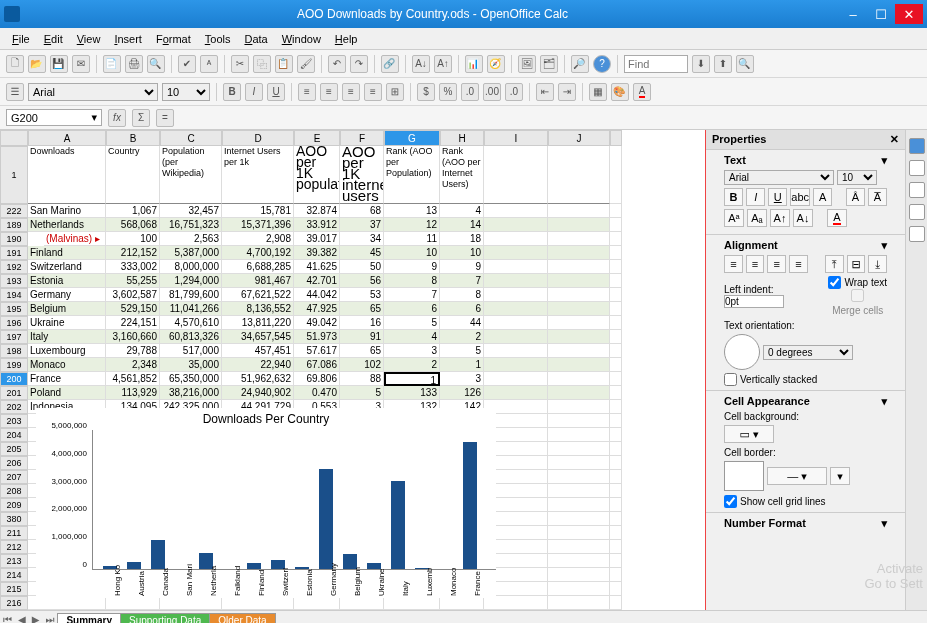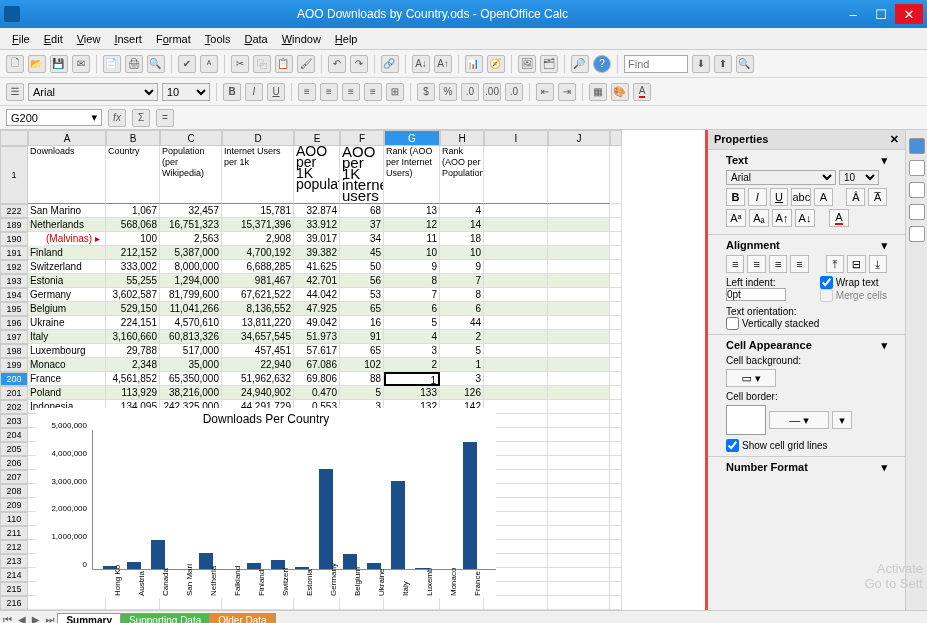--- a/index.html
+++ b/index.html
@@ -37,21 +37,21 @@
 .chart-plot { position: relative; height: 140px; margin-left: 56px; border-left: 1px solid #888; border-bottom: 1px solid #888; }
 .bar { position: absolute; bottom: 0; width: 14px; background: #1a4f8a; }
 .ylabel { position: absolute; left: -56px; width: 50px; text-align: right; font-size: 8px; }
 .xlabel { position: absolute; bottom: -36px; font-size: 8px; transform: rotate(-90deg); transform-origin: left top; }
 .sheet-tabs { height: 18px; background: #f0f0f0; border-top: 1px solid #ccc; display: flex; align-items: center; font-size: 10px; }
 .sheet-tabs .nav { padding: 0 3px; color: #666; }
 .tab { padding: 1px 8px; border: 1px solid #999; border-bottom: none; background: #fff; margin-right: -1px; }
 .tab.t1 { background: #fff; font-weight: bold; }
 .tab.t2 { background: #4fb84f; color: #fff; }
 .tab.t3 { background: #e88b2e; color: #fff; }
-.side-panel { width: 200px; background: #f0f0f0; border-left: 3px solid #ef4444; font-size: 11px; }
+.side-panel { width: 200px; background: #f0f0f0; border-left: 1px solid #ef4444; font-size: 11px; }
 .side-hdr { background: #e0e0e0; padding: 3px 6px; font-weight: bold; display: flex; justify-content: space-between; }
 .side-sec { border-top: 1px solid #ccc; padding: 4px 18px; }
 .side-sec-t { font-weight: bold; display: flex; justify-content: space-between; margin-bottom: 3px; }
 .side-row { display: flex; gap: 3px; margin: 3px 0; align-items:center; }
 .side-row select, .side-row input { font-size: 10px; border: 1px solid #aaa; }
 .fmt-btn { width: 20px; height: 18px; border: 1px solid #bbb; background: #f8f8f8; display: flex; align-items: center; justify-content: center; font-size: 11px; }
 .icon-strip { width: 22px; background: #e8e8e8; border-left: 1px solid #ccc; display: flex; flex-direction: column; align-items: center; gap: 6px; padding-top: 8px;}
 .icon-strip div { width: 16px; height: 16px; border: 1px solid #999; background: #fff; border-radius: 2px; }
 .red-txt { color: #c00; margin-left: 16px; }
 .checkbox { display:flex; align-items:center; gap:3px; font-size:10px;}
@@ -188,22 +188,22 @@
         <div class="ch">I</div>
         <div class="ch">J</div>
         <div class="ch"></div>
         <div class="rh" style="height: 58px; line-height: 56px;">1</div>
         <div class="cell" style="height: 58px; line-height: 11px; white-space: normal; font-size: 9px; border-bottom: 1px solid rgb(136, 136, 136);">Downloads</div>
         <div class="cell" style="height: 58px; line-height: 11px; white-space: normal; font-size: 9px; border-bottom: 1px solid rgb(136, 136, 136);">Country</div>
         <div class="cell" style="height: 58px; line-height: 11px; white-space: normal; font-size: 9px; border-bottom: 1px solid rgb(136, 136, 136);">Population (per Wikipedia)</div>
         <div class="cell" style="height: 58px; line-height: 11px; white-space: normal; font-size: 9px; border-bottom: 1px solid rgb(136, 136, 136);">Internet Users per 1k</div>
         <div class="cell" style="height: 58px; line-height: 11px; white-space: normal; font-size: 14px; border-bottom: 1px solid rgb(136, 136, 136);">AOO per 1K population</div>
         <div class="cell" style="height: 58px; line-height: 11px; white-space: normal; font-size: 15px; border-bottom: 1px solid rgb(136, 136, 136);">AOO per 1K internet users</div>
+        <div class="cell" style="height: 58px; line-height: 11px; white-space: normal; font-size: 9px; border-bottom: 1px solid rgb(136, 136, 136);">Rank (AOO per Population)</div>
         <div class="cell" style="height: 58px; line-height: 11px; white-space: normal; font-size: 9px; border-bottom: 1px solid rgb(136, 136, 136);">Rank (AOO per Internet Users)</div>
-        <div class="cell" style="height: 58px; line-height: 11px; white-space: normal; font-size: 9px; border-bottom: 1px solid rgb(136, 136, 136);">Rank (AOO per Population)</div>
         <div class="cell" style="height: 58px; line-height: 11px; white-space: normal; font-size: 9px; border-bottom: 1px solid rgb(136, 136, 136);"></div>
         <div class="cell" style="height: 58px; line-height: 11px; white-space: normal; font-size: 9px; border-bottom: 1px solid rgb(136, 136, 136);"></div>
         <div class="cell" style="height: 58px;"></div>
         <div class="rh">222</div>
         <div class="cell">San Marino</div>
         <div class="cell num">1,067</div>
         <div class="cell num">32,457</div>
         <div class="cell num">15,781</div>
         <div class="cell num">32.874</div>
         <div class="cell num">68</div>
@@ -457,21 +457,21 @@
         <div class="cell"></div>
         <div class="cell"></div>
         <div class="cell"></div>
         <div class="cell"></div>
         <div class="cell"></div>
         <div class="cell"></div>
         <div class="cell"></div>
         <div class="cell"></div>
         <div class="cell"></div>
         <div class="cell"></div>
-        <div class="rh">110</div>
+        <div class="rh">380</div>
         <div class="cell"></div>
         <div class="cell"></div>
         <div class="cell"></div>
         <div class="cell"></div>
         <div class="cell"></div>
         <div class="cell"></div>
         <div class="cell"></div>
         <div class="cell"></div>
         <div class="cell"></div>
         <div class="cell"></div>
@@ -653,27 +653,31 @@
       <div class="side-row" style="justify-content:space-between;">
         <div>
           <div style="font-size:10px;">Left indent:</div>
           <input style="width: 60px;" value="0pt">
         </div>
         <div>
           <div class="checkbox">
               <input type="checkbox" checked="" style="">
               <span>Wrap text</span>
             </div>
-          <div class="checkbox" style="color:#888;">
+          <div class="checkbox" style="color:#888;flex-direction:column;">
               <input type="checkbox" disabled="" style="">
               <span>Merge cells</span>
             </div>
         </div>
       </div>
       <div style="font-size:10px;margin-top:4px;">Text orientation:</div>
+      <div class="side-row">
+        <div class="orient-dial"></div>
+        <select style="width:90px;"><option>0 degrees</option></select>
+      </div>
       <div class="checkbox">
           <input type="checkbox" style="">
           <span>Vertically stacked</span>
         </div>
     </div>
     <div class="side-sec">
       <div class="side-sec-t">
           <span>Cell Appearance</span>
           <span>▾</span>
         </div>

